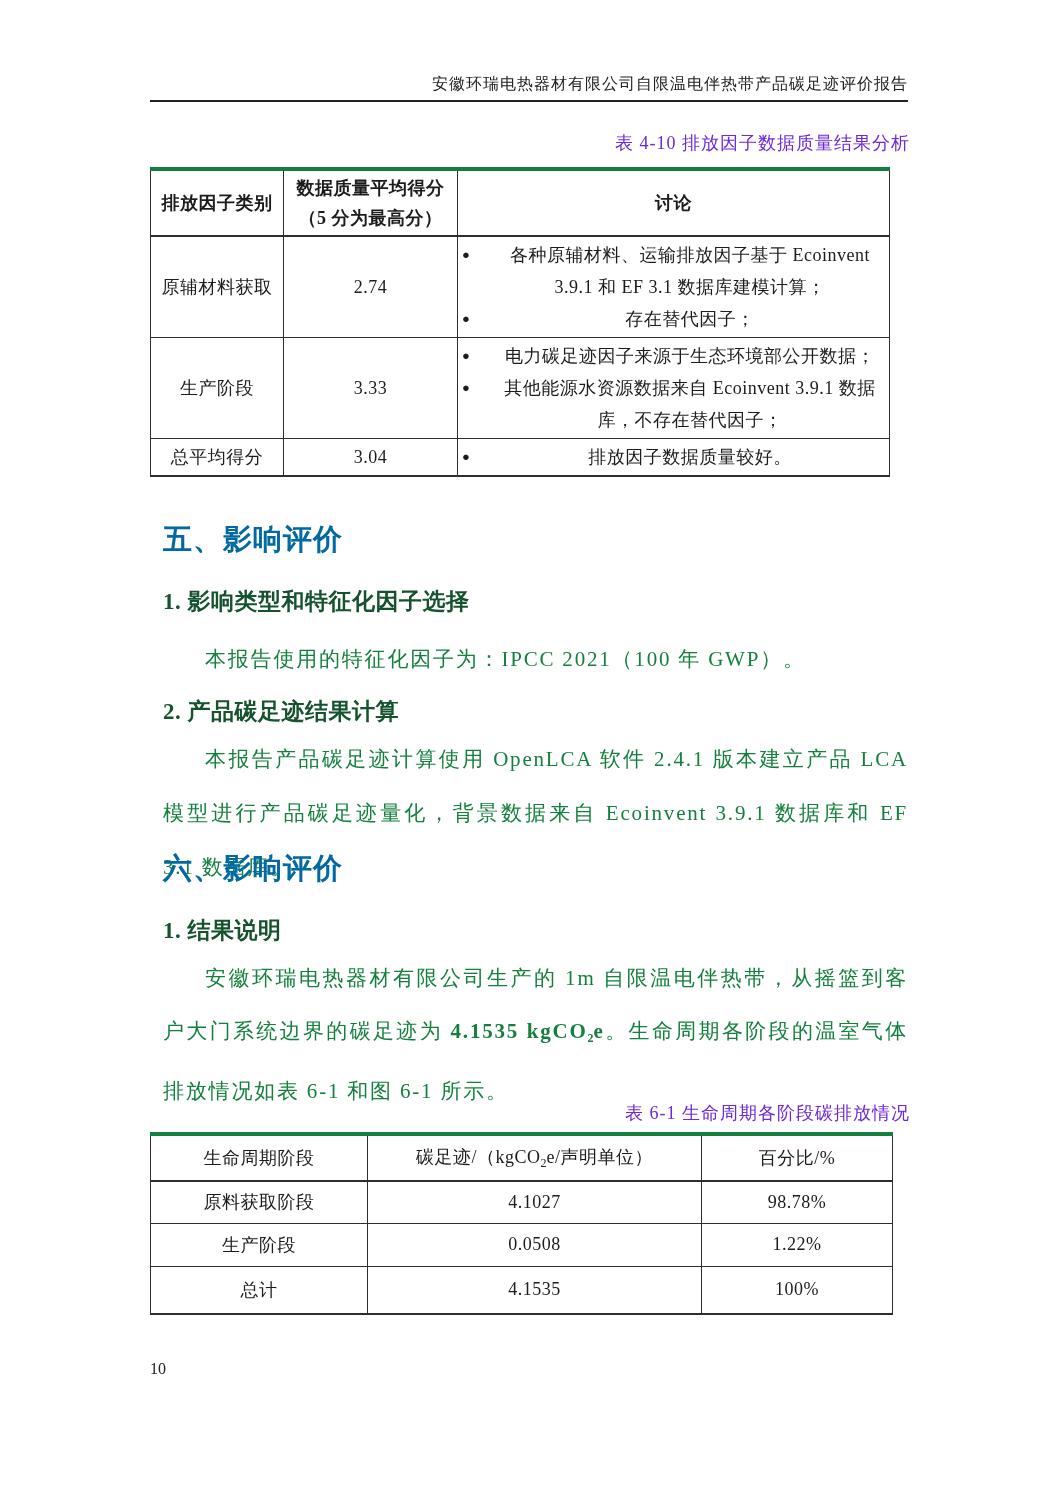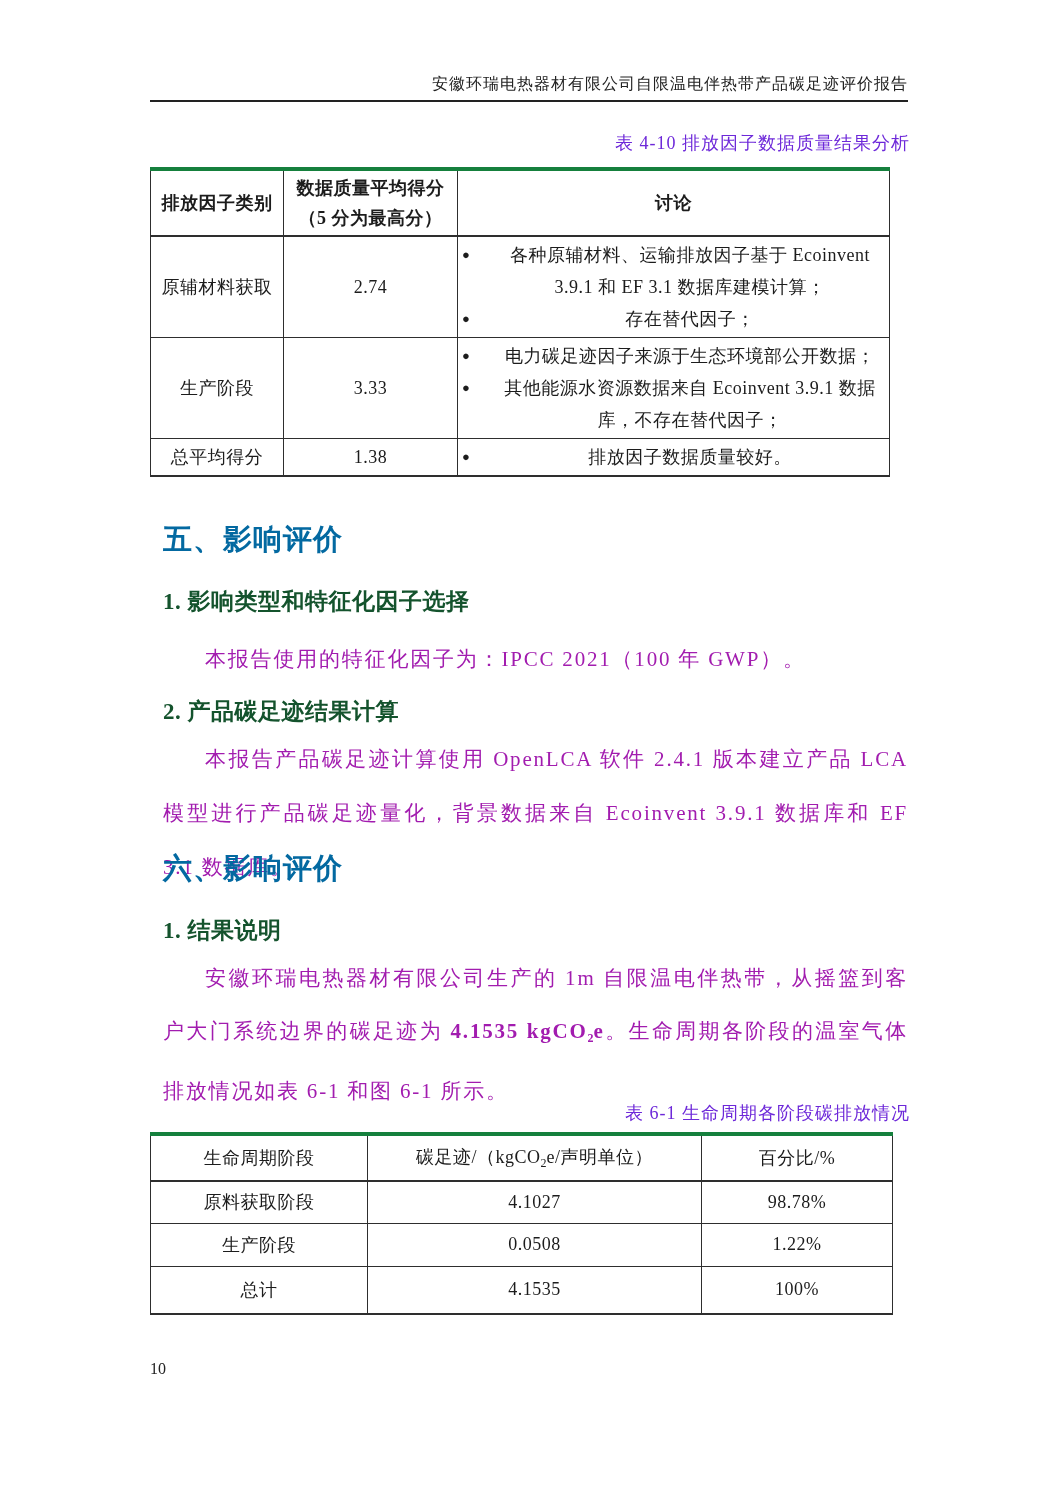--- a/index.html
+++ b/index.html
@@ -64,21 +64,21 @@
     position:absolute;left:163px;width:745px;
     font-size:29px;font-weight:bold;letter-spacing:1px;color:#0369a1;
   }
   .h-sub{
     position:absolute;left:163px;width:745px;
     font-size:23px;font-weight:bold;letter-spacing:0.5px;color:#14532d;
   }
   .para{
     position:absolute;left:163px;width:745px;
     font-size:21px;line-height:54px;letter-spacing:1.8px;
-    text-align:justify;text-indent:42px;color:#a21caf;
+    text-align:justify;text-indent:42px;color:#15803d;
   }
   #h-sec5{top:520px;}
   #h-sub5-1{top:586px;}
   #para5-1{top:632px;}
   #h-sub5-2{top:696px;}
   #para5-2{top:732px;}
   #h-sec6{top:849px;}
   #h-sub6-1{top:915px;}
   #para6-1{top:952px;line-height:53px;}
   .sub2{font-size:12px;vertical-align:-4px;letter-spacing:0;}
@@ -137,21 +137,21 @@
             <span class="bullet-text">电力碳足迹因子来源于生态环境部公开数据；</span>
           </div>
           <div class="bullet-item">
             <span class="bullet-mark">●</span>
             <span class="bullet-text">其他能源水资源数据来自 Ecoinvent 3.9.1 数据库，不存在替代因子；</span>
           </div>
         </td>
       </tr>
       <tr style="height:35px">
         <td>总平均得分</td>
-        <td>1.38</td>
+        <td>3.04</td>
         <td class="discussion-cell">
           <div class="bullet-item">
             <span class="bullet-mark">●</span>
             <span class="bullet-text">排放因子数据质量较好。</span>
           </div>
         </td>
       </tr>
     </tbody>
   </table>
 

